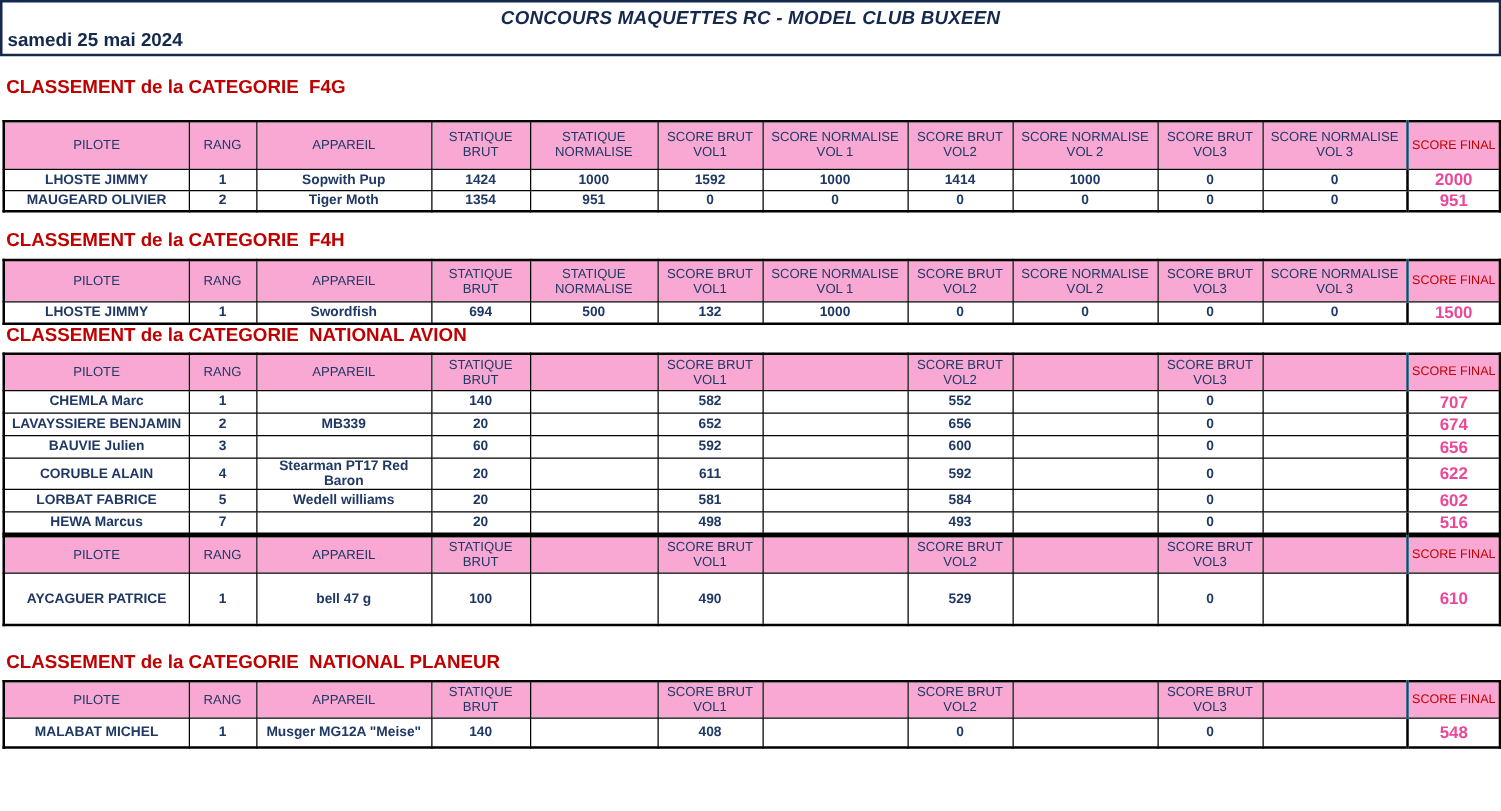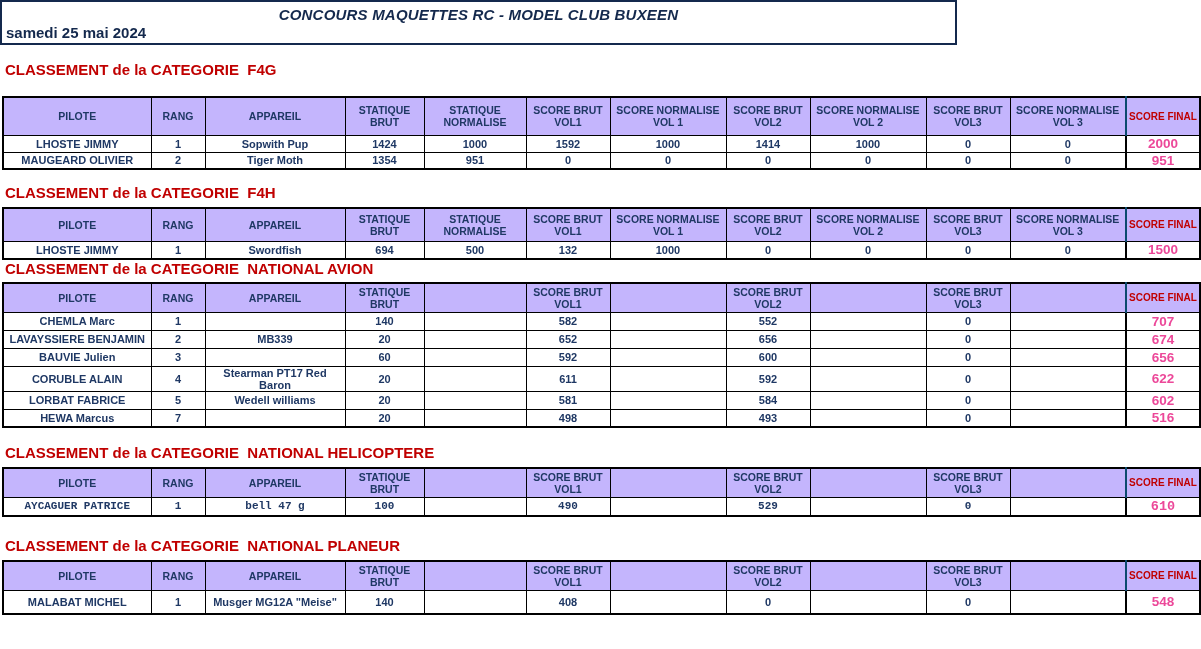--- a/index.html
+++ b/index.html
@@ -5,21 +5,21 @@
   * { box-sizing: border-box; }
   html, body {
     margin: 0; padding: 0;
     width: 1201px; height: 649px;
     overflow: hidden;
     background: #ffffff;
     font-family: "Liberation Sans", sans-serif;
   }
   
   .topbox {
-    width: 957px; height: 45px;
+    width: 1201px; height: 45px;
     border: 2px solid #14294d;
     position: relative;
   }
   .main-title {
     text-align: center;
     font-weight: bold; font-style: italic;
     font-size: 15px; color: #14294d;
     padding-top: 4px;
     letter-spacing: 0.2px;
   }
@@ -48,38 +48,38 @@
     border: 2px solid #000000;
   }
   table.results th, table.results td {
     border: 1px solid #000000;
     text-align: center;
     vertical-align: middle;
     overflow: hidden;
     padding: 0 2px;
   }
   table.results th {
-    background: #c4b5fd;
+    background: #f9a8d4;
     color: #1f3864;
     font-size: 10.5px;
-    font-weight: bold;
+    font-weight: normal;
   }
   table.results td {
     background: #ffffff;
     color: #1f3864;
     font-size: 11px;
     font-weight: bold;
   }
   table.results th.final { color: #c00000; font-size: 10px; border-left: 2px solid #0c4a6e; }
   table.results td.final { color: #ec4899; font-size: 13.5px; border-left: 2px solid #000; }
   
   .t-f4g th    { height: 38px; }   .t-f4g td    { height: 17px; }
   .t-f4h th    { height: 33px; }   .t-f4h td    { height: 18px; }
   .t-avion th  { height: 29px; }   .t-avion td  { height: 18px; }
-  .t-helico th { height: 29px; }   .t-helico td { height: 19px; font-family: Liberation Mono, monospace; }
+  .t-helico th { height: 29px; }   .t-helico td { height: 42px; }
   .t-planeur th{ height: 29px; }   .t-planeur td{ height: 24px; }
   
   col.c0 { width: 148px; } col.c1 { width: 54px;  } col.c2 { width: 140px; }
   col.c3 { width: 79px;  } col.c4 { width: 102px; } col.c5 { width: 84px;  }
   col.c6 { width: 116px; } col.c7 { width: 84px;  } col.c8 { width: 116px; }
   col.c9 { width: 84px;  } col.c10{ width: 116px; } col.c11{ width: 74px;  }
 </style>
 </head>
 <body>
 
@@ -322,21 +322,20 @@
           <td></td>
           <td>0</td>
           <td></td>
           <td class="final">516</td>
         </tr>
       </tbody>
   </table>
 </div>
 
 <div>
-  <div class="section-title mt-helico">CLASSEMENT de la CATEGORIE  NATIONAL HELICOPTERE</div>
   <table class="results t-helico">
     <colgroup>
         <col class="c0">
         <col class="c1">
         <col class="c2">
         <col class="c3">
         <col class="c4">
         <col class="c5">
         <col class="c6">
         <col class="c7">

